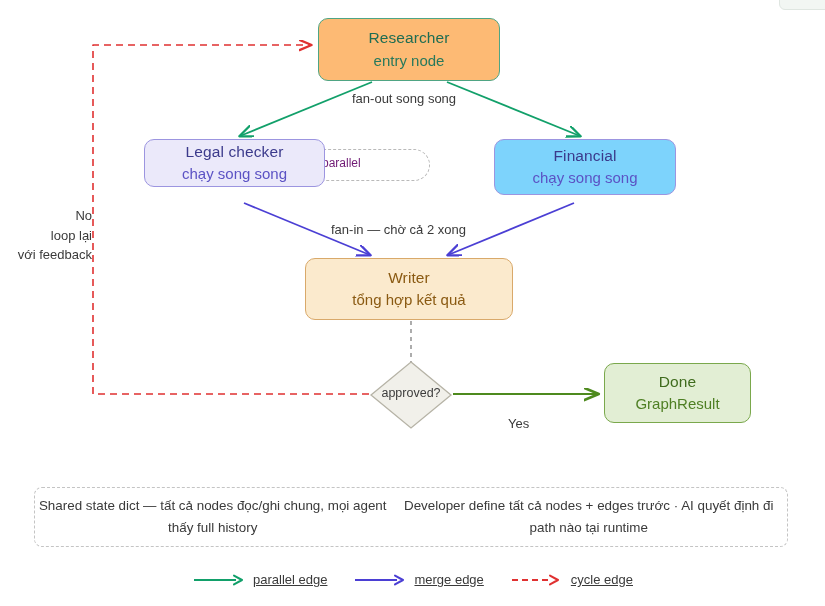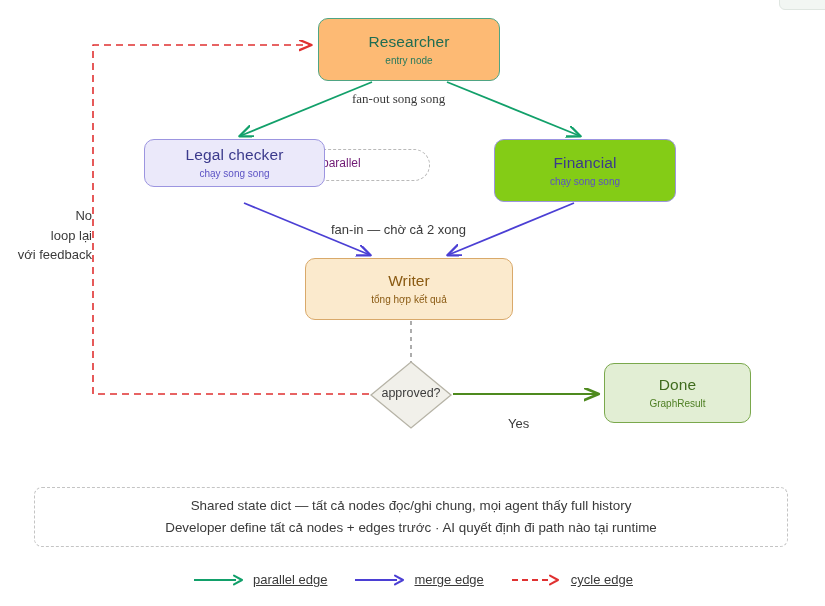--- a/index.html
+++ b/index.html
@@ -38,43 +38,43 @@
     align-items: center;
     justify-content: center;
     text-align: center;
     line-height: 1.25;
   }
   .node .title {
     font-size: 15.5px;
     letter-spacing: .1px;
   }
   .node .sub {
-    font-size: 10px;
+    font-size: 15px;
     margin-top: 4px;
   }
 
   .node-researcher {
     left: 318px; top: 18px; width: 182px; height: 63px;
     background: #fdba74;
     border-color: #4fa584;
     color: #1f6d52;
   }
   .node-researcher .sub { color: #27795c; }
 
   .node-legal {
     left: 144px; top: 139px; width: 181px; height: 48px;
     background: #ebe9fa;
     border-color: #9c95e0;
     color: #3b3a8c;
   }
   .node-legal .sub { color: #5b52c4; }
 
   .node-financial {
-    left: 494px; top: 139px; width: 182px; height: 63px;
-    background: #84cc16;
+    left: 494px; top: 139px; width: 182px; height: 56px;
+    background: #7dd3fc;
     border-color: #9c95e0;
     color: #3b3a8c;
   }
   .node-financial .sub { color: #5b52c4; }
 
   .node-writer {
     left: 305px; top: 258px; width: 208px; height: 62px;
     background: #fbeacd;
     border-color: #d9a96a;
     color: #8a5a12;
@@ -115,21 +115,21 @@
     white-space: nowrap;
   }
 
   
   .edge-label {
     position: absolute;
     font-size: 13px;
     color: #3a3a3a;
     white-space: nowrap;
   }
-  .lbl-fanout { left: 352px; top: 91px; font-family: Liberation Serif, serif; }
+  .lbl-fanout { left: 352px; top: 91px; }
   .lbl-fanin  { left: 331px; top: 222px; }
   .lbl-yes    { left: 508px; top: 370px; margin-top: 46px; }
 
   .cycle-label {
     position: absolute;
     left: 0px; top: 206px;
     width: 92px;
     text-align: right;
     font-size: 13px;
     line-height: 1.5;
@@ -139,21 +139,20 @@
   
   .note-box {
     position: absolute;
     left: 34px; top: 487px;
     width: 754px; height: 60px;
     box-sizing: border-box;
     border: 1.2px dashed #c4c4c4;
     border-radius: 8px;
     background: #ffffff;
     display: flex;
-    flex-direction: column;
     align-items: center;
     justify-content: center;
   }
   .note-line {
     font-size: 13.4px;
     color: #3a3a3a;
     line-height: 1.62;
     text-align: center;
   }
 

